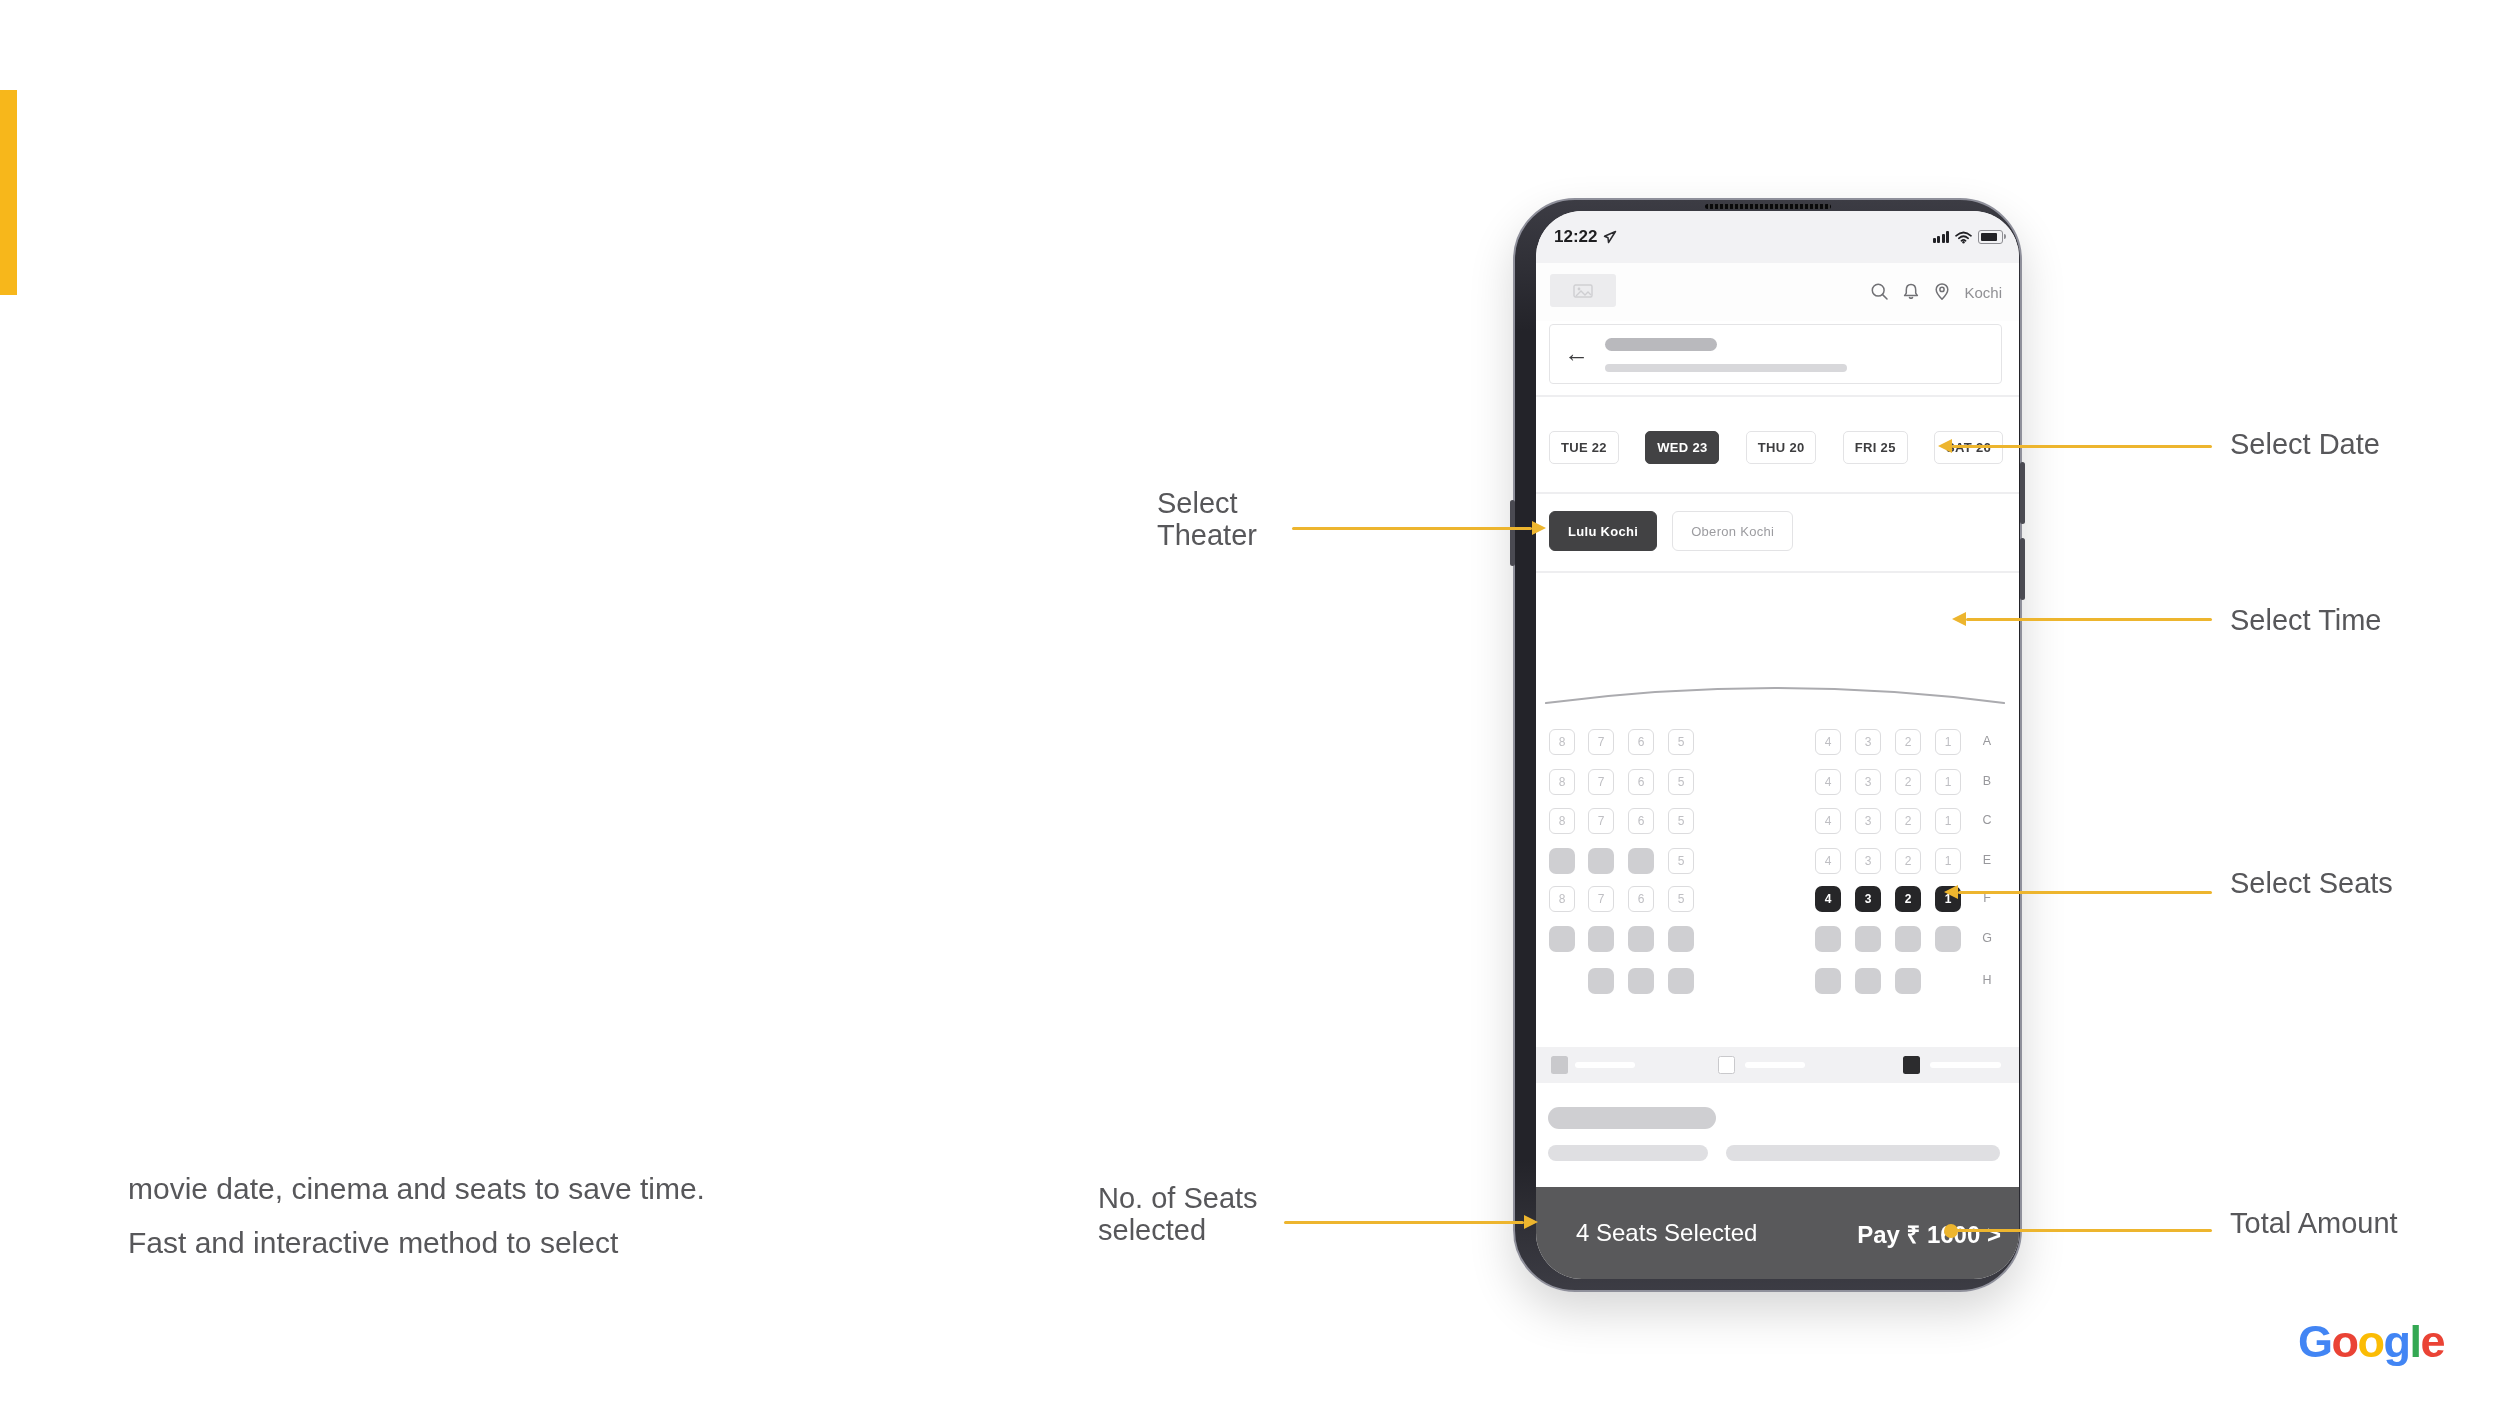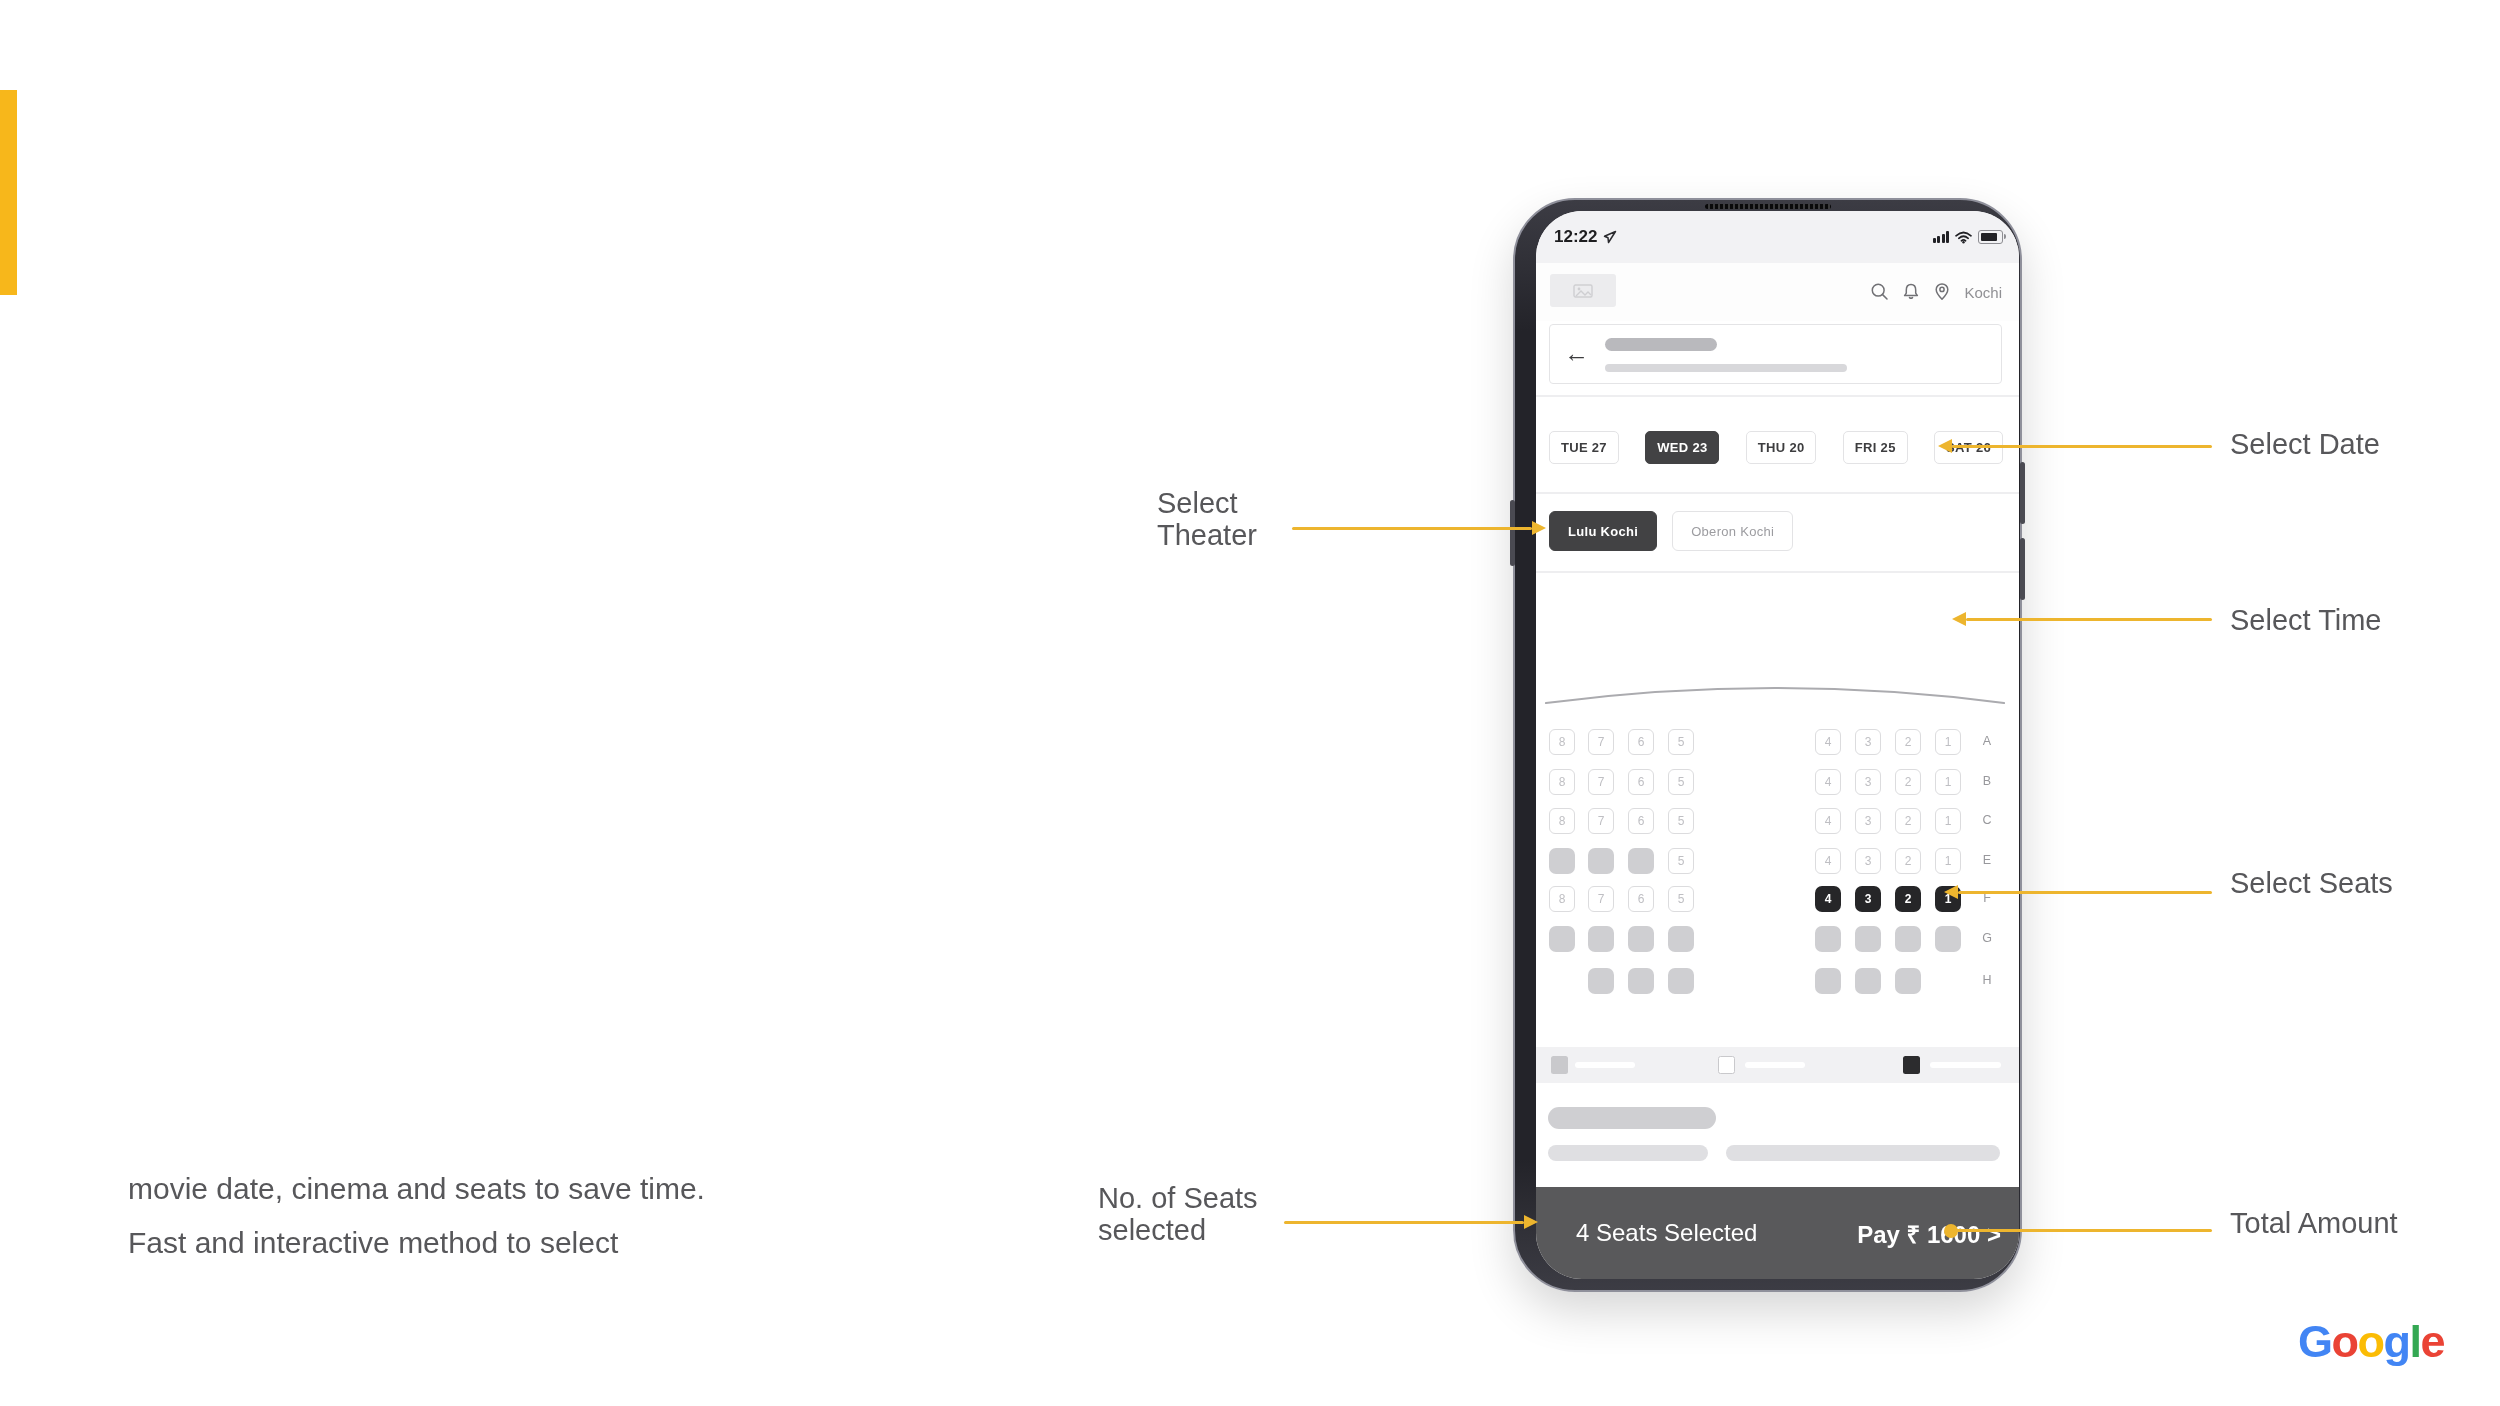--- a/index.html
+++ b/index.html
@@ -184,21 +184,21 @@
       </div>
 
       <div class="movie-card">
         <span class="back">←</span>
         <div class="ph-bar1"></div>
         <div class="ph-bar2"></div>
       </div>
 
       <div class="divider" style="top:184px"></div>
       <div class="selrow dates" id="date-row">
-          <div class="pill-btn">TUE 27</div>
+          <div class="pill-btn">TUE 22</div>
           <div class="pill-btn sel">WED 23</div>
           <div class="pill-btn">THU 20</div>
           <div class="pill-btn">FRI 25</div>
           <div class="pill-btn">SAT 26</div>
         </div>
       <div class="divider" style="top:281px"></div>
       <div class="selrow theaters" id="theater-row">
           <div class="pill-btn sel">Lulu Kochi</div>
           <div class="pill-btn">Oberon Kochi</div>
         </div>

